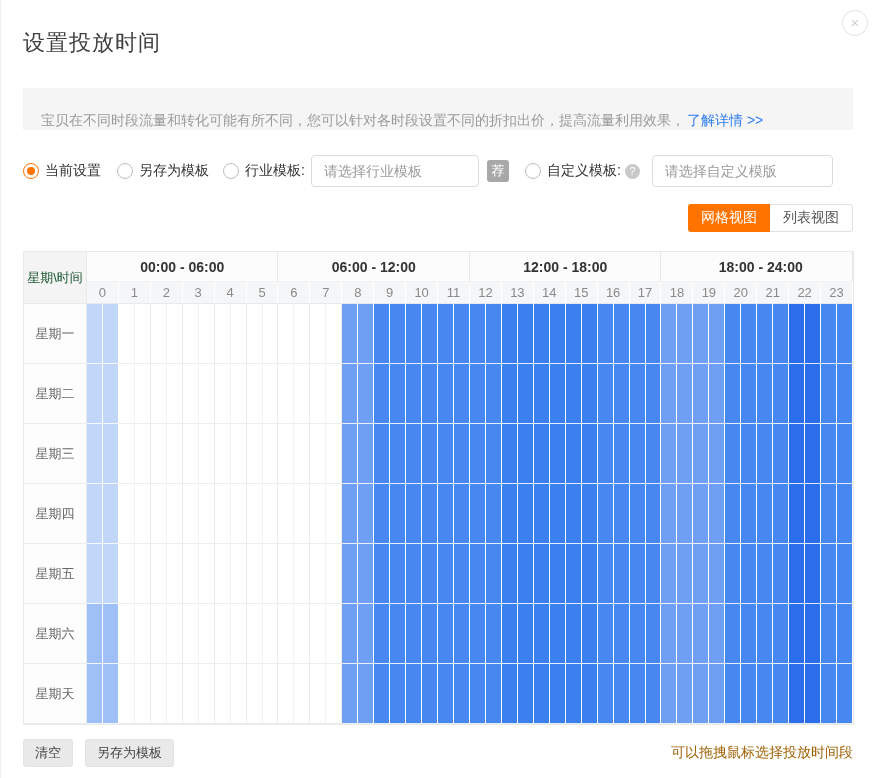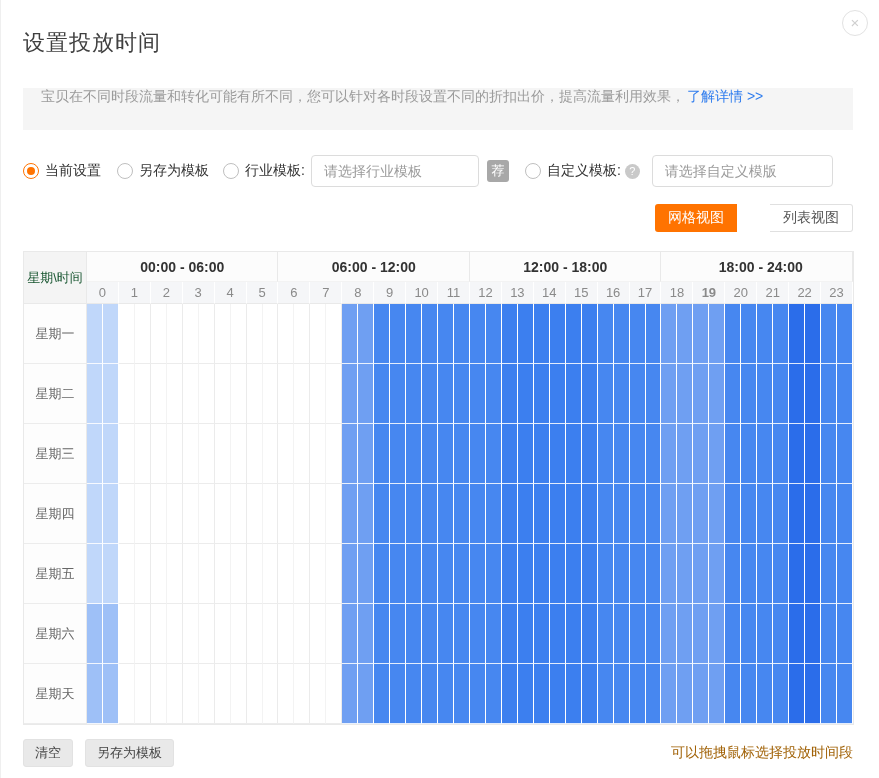--- a/index.html
+++ b/index.html
@@ -4,42 +4,42 @@
 <style>
   * { box-sizing: border-box; margin: 0; padding: 0; }
   html,body { width: 879px; height: 778px; background:#fff; font-family:"Liberation Sans", sans-serif; }
   .dialog { position:relative; width:879px; height:778px; background:#fff; border-left:1px solid #EFEFEF; overflow:hidden; }
 
   .title { margin:28px 26px 0 22px; font-size:22px; font-weight:400; color:#404040; letter-spacing:1px; }
 
   .close-btn { position:absolute; top:10px; right:11px; width:26px; height:26px; border:1px solid #E2E2E2;
     border-radius:50%; color:#CFCFCF; font-size:15px; line-height:24px; text-align:center; cursor:pointer; background:#fff; }
 
-  .banner { margin:30px 26px 0 22px; height:42px; background:#F5F5F5; display:flex; align-items:flex-start;
+  .banner { margin:30px 26px 0 22px; height:42px; background:#F5F5F5; display:flex; align-items:flex-end;
     padding:0 18px; font-size:14px; color:#9B9B9B; white-space:nowrap; }
   .banner a { color:#2E7CEE; text-decoration:none; margin-left:2px; }
 
   .options { margin:24px 26px 0 22px; display:flex; align-items:center; font-size:14px; color:#333; height:34px; }
   .radio { width:16px; height:16px; border:1px solid #BFBFBF; border-radius:50%; display:inline-flex;
     align-items:center; justify-content:center; background:#fff; flex:none; cursor:pointer; }
   .radio.selected { border-color:#FF7300; }
   .radio.selected .dot { width:8px; height:8px; border-radius:50%; background:#FF7300; }
   .opt-label { margin-left:6px; cursor:pointer; }
   .g2 { margin-left:16px; } .g3 { margin-left:14px; } .g4 { margin-left:16px; }
   .tpl-input { height:32px; border:1px solid #DCDCDC; border-radius:4px; padding:0 12px; font-size:14px;
     color:#333; outline:none; font-family:"Liberation Sans",sans-serif; }
   .tpl-input::placeholder { color:#9B9B9B; }
   .industry-input { width:168px; margin-left:6px; }
   .custom-input { width:181px; margin-left:12px; }
   .badge { margin-left:8px; width:22px; height:22px; background:#A8A8A8; color:#fff; font-size:13px;
     border-radius:3px; display:inline-flex; align-items:center; justify-content:center; flex:none; }
   .help { margin-left:4px; width:15px; height:15px; border-radius:50%; background:#C9C9C9; color:#fff;
     font-size:11px; display:inline-flex; align-items:center; justify-content:center; flex:none; cursor:pointer; }
 
-  .view-tabs { margin:16px 26px 0 22px; display:flex; justify-content:flex-end; height:28px; font-size:14px;gap:33px; }
+  .view-tabs { margin:16px 26px 0 22px; display:flex; justify-content:flex-end; height:28px; font-size:14px; }
   .tab { height:28px; padding:0 13px; display:flex; align-items:center; cursor:pointer; }
   .tab-grid { background:#FF7300; color:#fff; border-radius:3px 0 0 3px; }
   .tab-list { background:#fff; color:#555; border:1px solid #E0E0E0; border-left:none; border-radius:0 3px 3px 0; }
 
   .schedule { margin:19px 26px 0 22px; width:831px; display:grid;
     grid-template-columns:63px repeat(48, 1fr); grid-template-rows:30px 22px repeat(7, 60px);
     border:1px solid #E9E9E9; background:#fff; }
   .cell { display:flex; align-items:center; justify-content:center; }
   .corner { background:#F4F4F4; color:#14532d; font-size:13px; border-right:1px solid #E9E9E9; border-bottom:1px solid #E9E9E9; }
   .section { background:#FCFCFC; font-size:14px; font-weight:bold; color:#333;
@@ -116,21 +116,21 @@
       <div class="cell hour" style="grid-column: span 2;">9</div>
       <div class="cell hour" style="grid-column: span 2;">10</div>
       <div class="cell hour" style="grid-column: span 2;">11</div>
       <div class="cell hour" style="grid-column: span 2;">12</div>
       <div class="cell hour" style="grid-column: span 2;">13</div>
       <div class="cell hour" style="grid-column: span 2;">14</div>
       <div class="cell hour" style="grid-column: span 2;">15</div>
       <div class="cell hour" style="grid-column: span 2;">16</div>
       <div class="cell hour" style="grid-column: span 2;">17</div>
       <div class="cell hour" style="grid-column: span 2;">18</div>
-      <div class="cell hour" style="grid-column: span 2; font-weight: bold;">19</div>
+      <div class="cell hour" style="grid-column: span 2;">19</div>
       <div class="cell hour" style="grid-column: span 2;">20</div>
       <div class="cell hour" style="grid-column: span 2;">21</div>
       <div class="cell hour" style="grid-column: span 2;">22</div>
       <div class="cell hour" style="grid-column: span 2;">23</div>
       <div class="cell day">星期一</div>
       <div class="cell slot on" style="background: rgb(192, 215, 250);"></div>
       <div class="cell slot h2 on" style="background: rgb(192, 215, 250);"></div>
       <div class="cell slot"></div>
       <div class="cell slot h2"></div>
       <div class="cell slot"></div>

